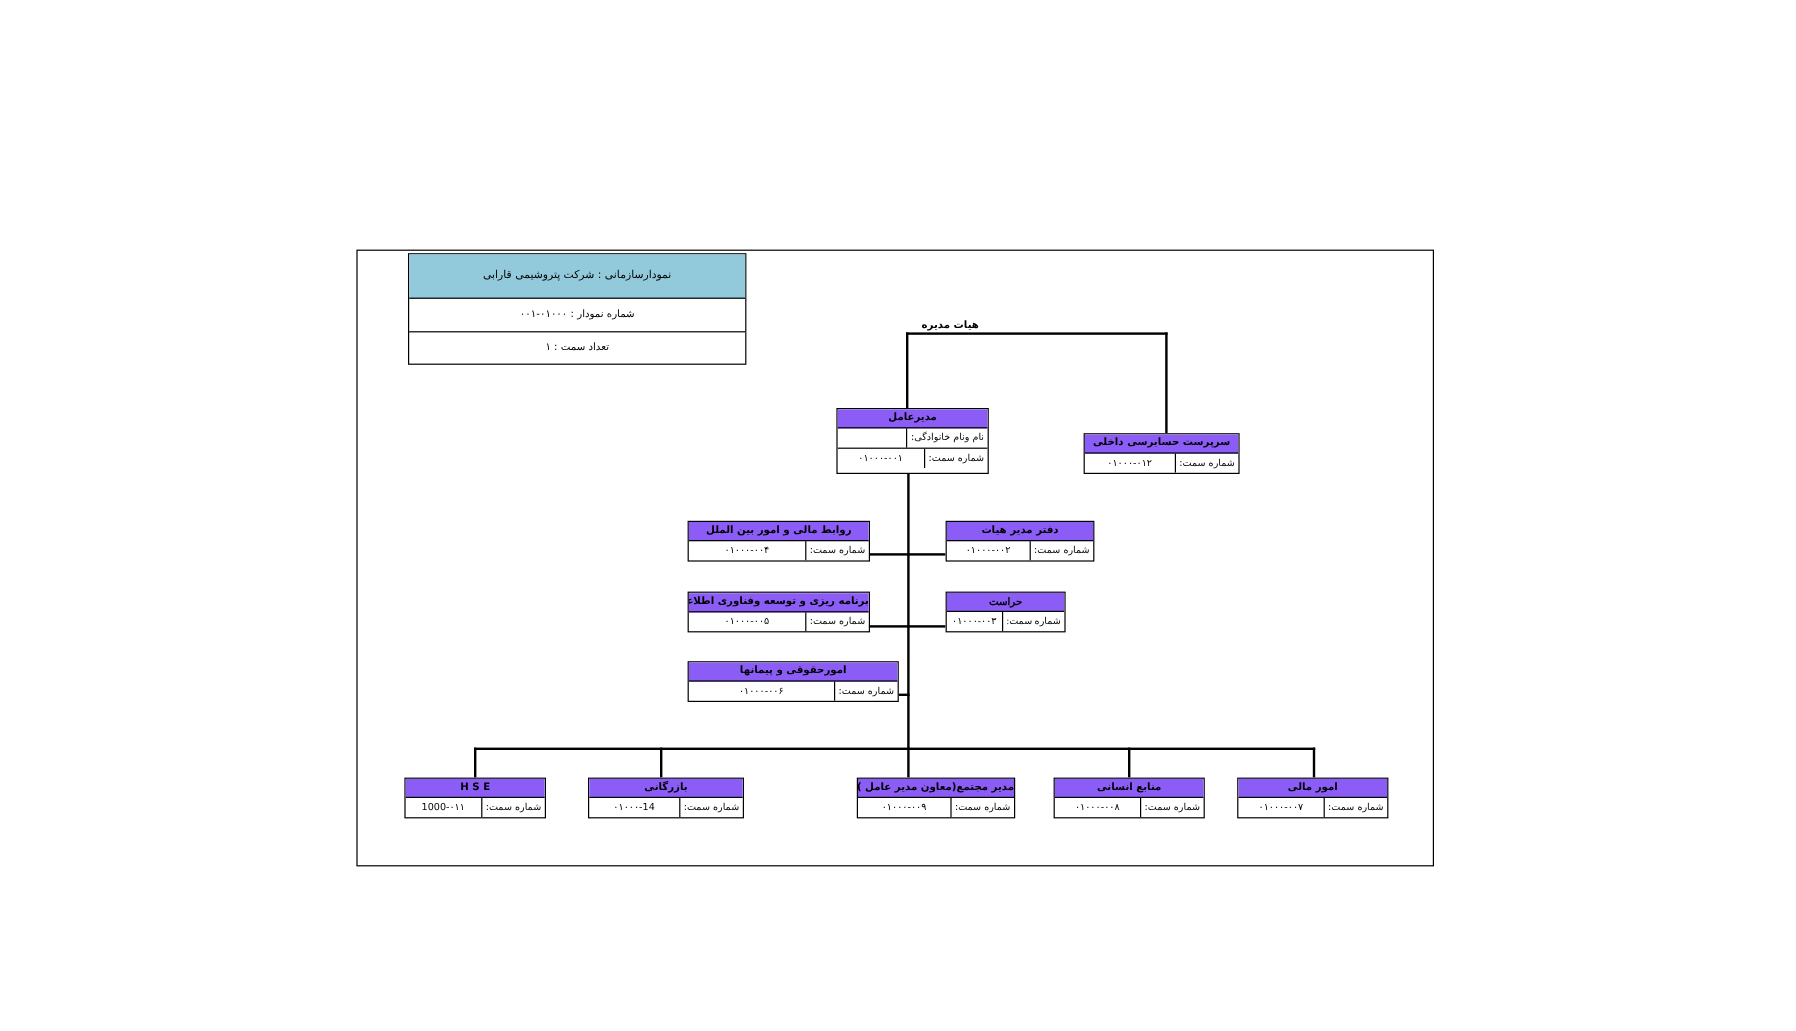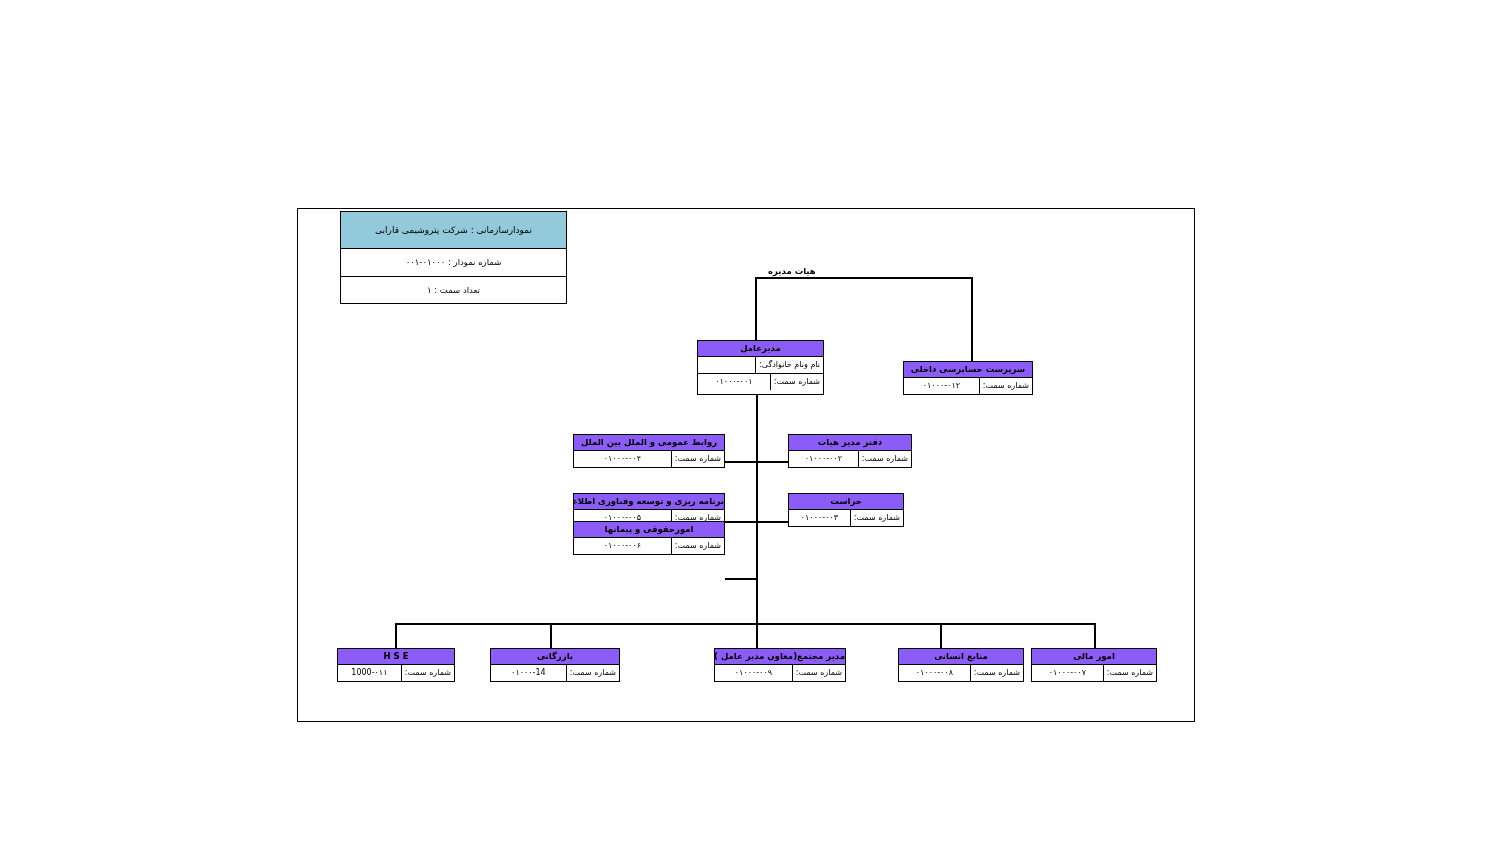--- a/index.html
+++ b/index.html
@@ -86,21 +86,21 @@
 
   
   .node.clip { overflow: hidden; }
   .node.clip .lbl { border-left: 1.5px solid #000000; }
 
   
   .titlebox {
     position: absolute;
     left: 340px;
     top: 211px;
-    width: 227px;
+    width: 282px;
     height: 93px;
     border: 1.5px solid #000000;
     box-sizing: border-box;
     background: #ffffff;
     z-index: 6;
   }
   .titlebox .t-hdr {
     background: #92cadb;
     height: 37px;
     line-height: 37px;
@@ -201,44 +201,44 @@
 
   <div class="node clip" style="left:788px; top:434px; width:124px; height:34px;">
     <div class="hdr">دفتر مدیر هیات</div>
     <div class="row">
       <div class="lbl">شماره سمت:</div>
       <div class="val">۰۱۰۰۰-۰۰۲</div>
     </div>
   </div>
 
   <div class="node clip" style="left:573px; top:434px; width:152px; height:34px;">
-    <div class="hdr">روابط عمومی و الملل بین الملل</div>
+    <div class="hdr">روابط مالی و امور بین الملل</div>
     <div class="row">
       <div class="lbl">شماره سمت:</div>
       <div class="val">۰۱۰۰۰-۰۰۴</div>
     </div>
   </div>
 
-  <div class="node clip" style="left:788px; top:493px; width:116px; height:34px;">
+  <div class="node clip" style="left:788px; top:493px; width:100px; height:34px;font-family:Liberation Serif, serif;">
     <div class="hdr">حراست</div>
     <div class="row">
       <div class="lbl">شماره سمت:</div>
       <div class="val">۰۱۰۰۰-۰۰۳</div>
     </div>
   </div>
 
   <div class="node clip" style="left:573px; top:493px; width:152px; height:34px;">
     <div class="hdr">برنامه ریزی و توسعه وفناوری اطلاعات</div>
     <div class="row">
       <div class="lbl">شماره سمت:</div>
       <div class="val">۰۱۰۰۰-۰۰۵</div>
     </div>
   </div>
 
-  <div class="node clip" style="left:573px; top:521px; width:152px; height:34px;">
+  <div class="node clip" style="left:573px; top:551px; width:176px; height:34px;">
     <div class="hdr">امورحقوقی و پیمانها</div>
     <div class="row">
       <div class="lbl">شماره سمت:</div>
       <div class="val">۰۱۰۰۰-۰۰۶</div>
     </div>
   </div>
 
   <div class="node clip" style="left:337px; top:648px; width:118px; height:34px;">
     <div class="hdr">H S E</div>
     <div class="row">
@@ -256,21 +256,21 @@
   </div>
 
   <div class="node clip" style="left:695px; top:648px; width:132px; height:34px;margin-left:19px;">
     <div class="hdr">مدیر مجتمع(معاون مدیر عامل )</div>
     <div class="row">
       <div class="lbl">شماره سمت:</div>
       <div class="val">۰۱۰۰۰-۰۰۹</div>
     </div>
   </div>
 
-  <div class="node clip" style="left:878px; top:648px; width:126px; height:34px;margin-left:20px;">
+  <div class="node clip" style="left:878px; top:648px; width:126px; height:34px;">
     <div class="hdr">منابع انسانی</div>
     <div class="row">
       <div class="lbl">شماره سمت:</div>
       <div class="val">۰۱۰۰۰-۰۰۸</div>
     </div>
   </div>
 
   <div class="node clip" style="left:1031px; top:648px; width:126px; height:34px;">
     <div class="hdr">امور مالی</div>
     <div class="row">

